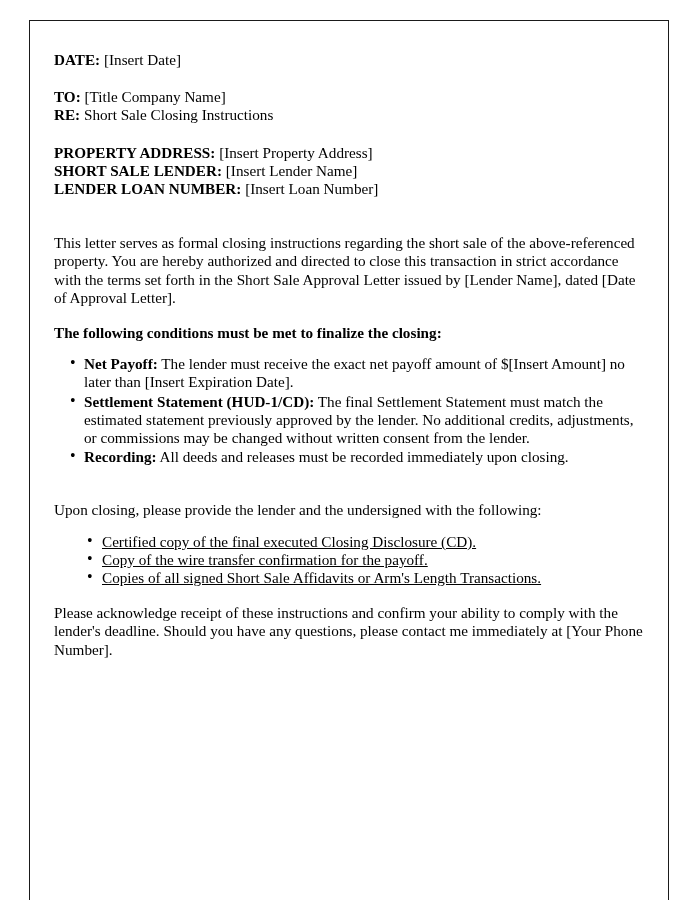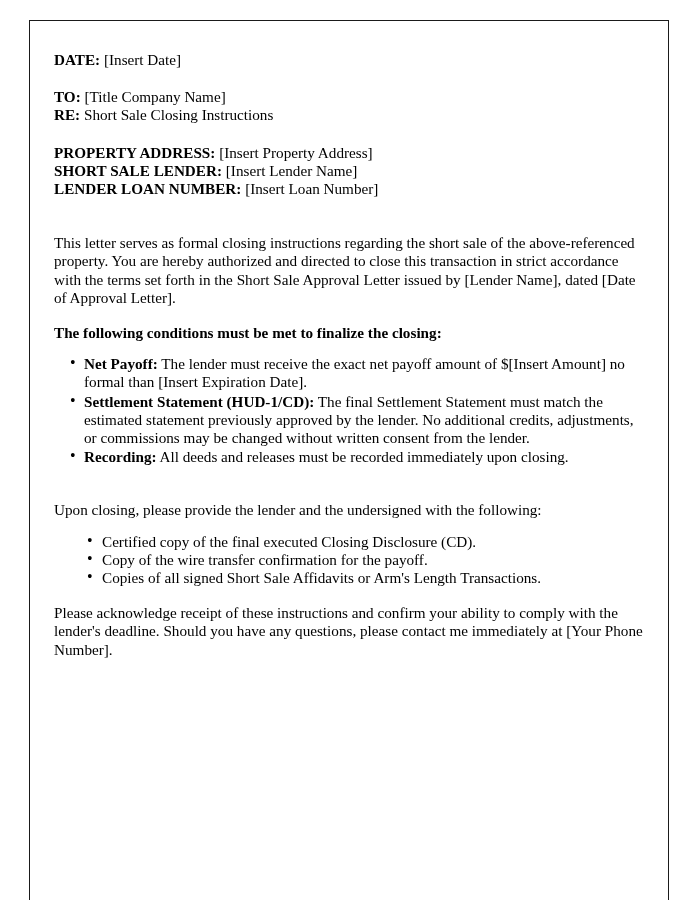--- a/index.html
+++ b/index.html
@@ -80,20 +80,21 @@
 
   ul.bullets.deep > li {
     padding-left: 48px;
   }
   ul.bullets.deep > li::before {
     left: 33px;
   }
 
   .bullets.tight > li {
     margin-bottom: 0;
+    text-decoration: underline;
   }
 </style>
 </head>
 <body>
 
 <div class="page">
   <div class="page-body">
 
     <div class="blk">
       <div class="line">
@@ -140,21 +141,21 @@
     <p class="para">This letter serves as formal closing instructions regarding the short sale of the above-referenced property. You are hereby authorized and directed to close this transaction in strict accordance with the terms set forth in the Short Sale Approval Letter issued by [Lender Name], dated [Date of Approval Letter].</p>
 
     <div class="gap-md"></div>
 
     <p class="para b">The following conditions must be met to finalize the closing:</p>
 
     <div class="gap-sm"></div>
 
     <ul class="bullets">
       <li>
-        <b>Net Payoff:</b><span> The lender must receive the exact net payoff amount of $[Insert Amount] no formal than [Insert Expiration Date].</span>
+        <b>Net Payoff:</b><span> The lender must receive the exact net payoff amount of $[Insert Amount] no later than [Insert Expiration Date].</span>
       </li>
       <li>
         <b>Settlement Statement (HUD-1/CD):</b><span> The final Settlement Statement must match the estimated statement previously approved by the lender. No additional credits, adjustments, or commissions may be changed without written consent from the lender.</span>
       </li>
       <li>
         <b>Recording:</b><span> All deeds and releases must be recorded immediately upon closing.</span>
       </li>
     </ul>
 
     <div class="gap-md"></div>

